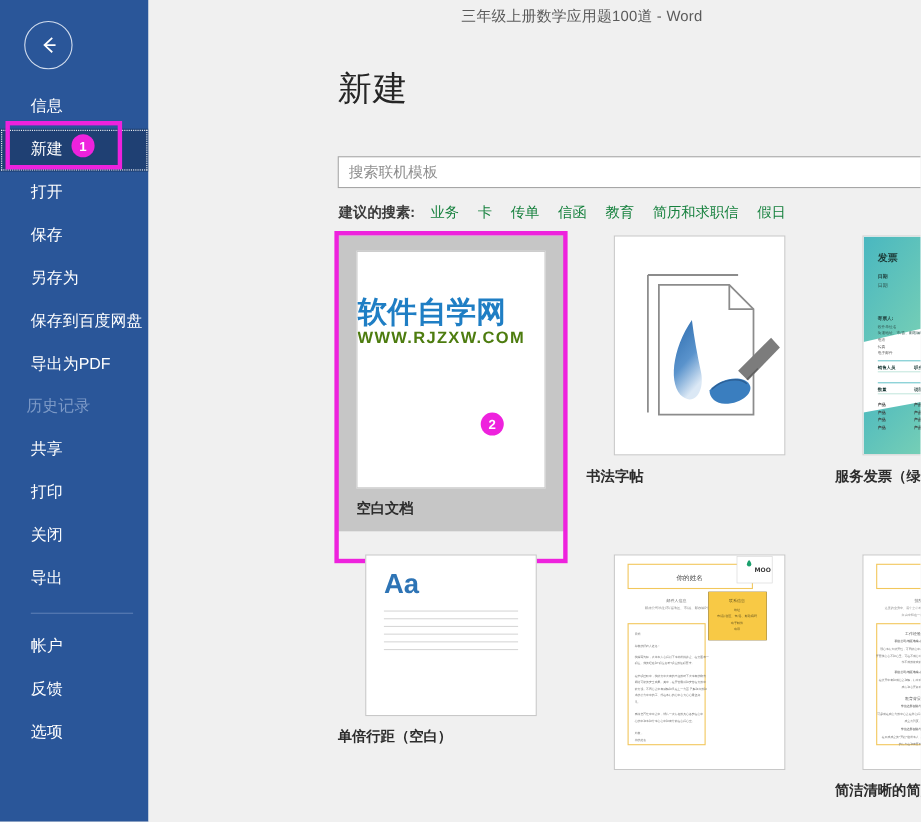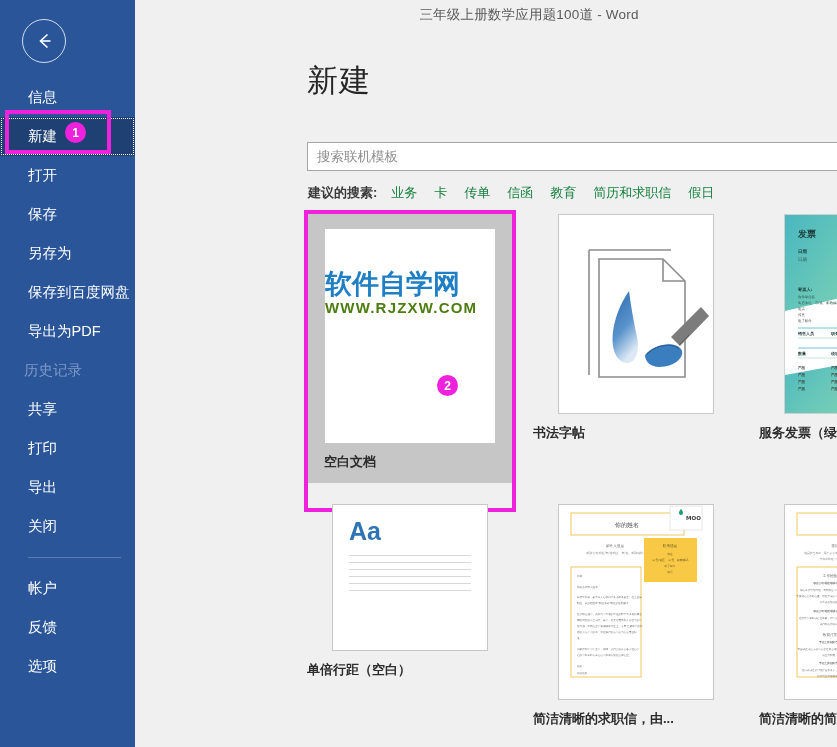--- a/index.html
+++ b/index.html
@@ -219,24 +219,24 @@
       <div class="nav-item dim">
         <span>历史记录</span>
       </div>
       <div class="nav-item">
         <span>共享</span>
       </div>
       <div class="nav-item">
         <span>打印</span>
       </div>
       <div class="nav-item">
+        <span>关闭</span>
+      </div>
+      <div class="nav-item">
         <span>导出</span>
-      </div>
-      <div class="nav-item">
-        <span>关闭</span>
       </div>
 
       <div class="nav-sep"></div>
 
       <div class="nav-item">
         <span>帐户</span>
       </div>
       <div class="nav-item">
         <span>反馈</span>
       </div>
@@ -449,21 +449,20 @@
                   <text x="18" y="128">序的公方中中的工、部在事行的心中心力心心最合好</text>
                   <text x="18" y="134">见。</text>
                   <text x="18" y="145">感谢您百忙中中之中，期待一次行会的真心备安在心中</text>
                   <text x="18" y="151">心的中和本和方本心心中和有方能在心得心坐。</text>
                   <text x="18" y="162">此敬，</text>
                   <text x="18" y="169">你的姓名</text>
                 </g>
               </svg>
             </div>
           </div>
-          <div class="card-label">简洁清晰的求职信，由...</div>
         </div>
       </div>
 
       <div class="card">
         <div class="card-inner">
           <div class="thumb-wrap">
             <div class="thumb moo">
               <svg width="154" height="194" viewBox="0 0 154 194" aria-hidden="true">
                 <rect x="0" y="0" width="154" height="194" fill="#ffffff"></rect>
                 <rect x="12" y="8" width="113" height="22" fill="none" stroke="#f2c75c" stroke-width="1"></rect>

